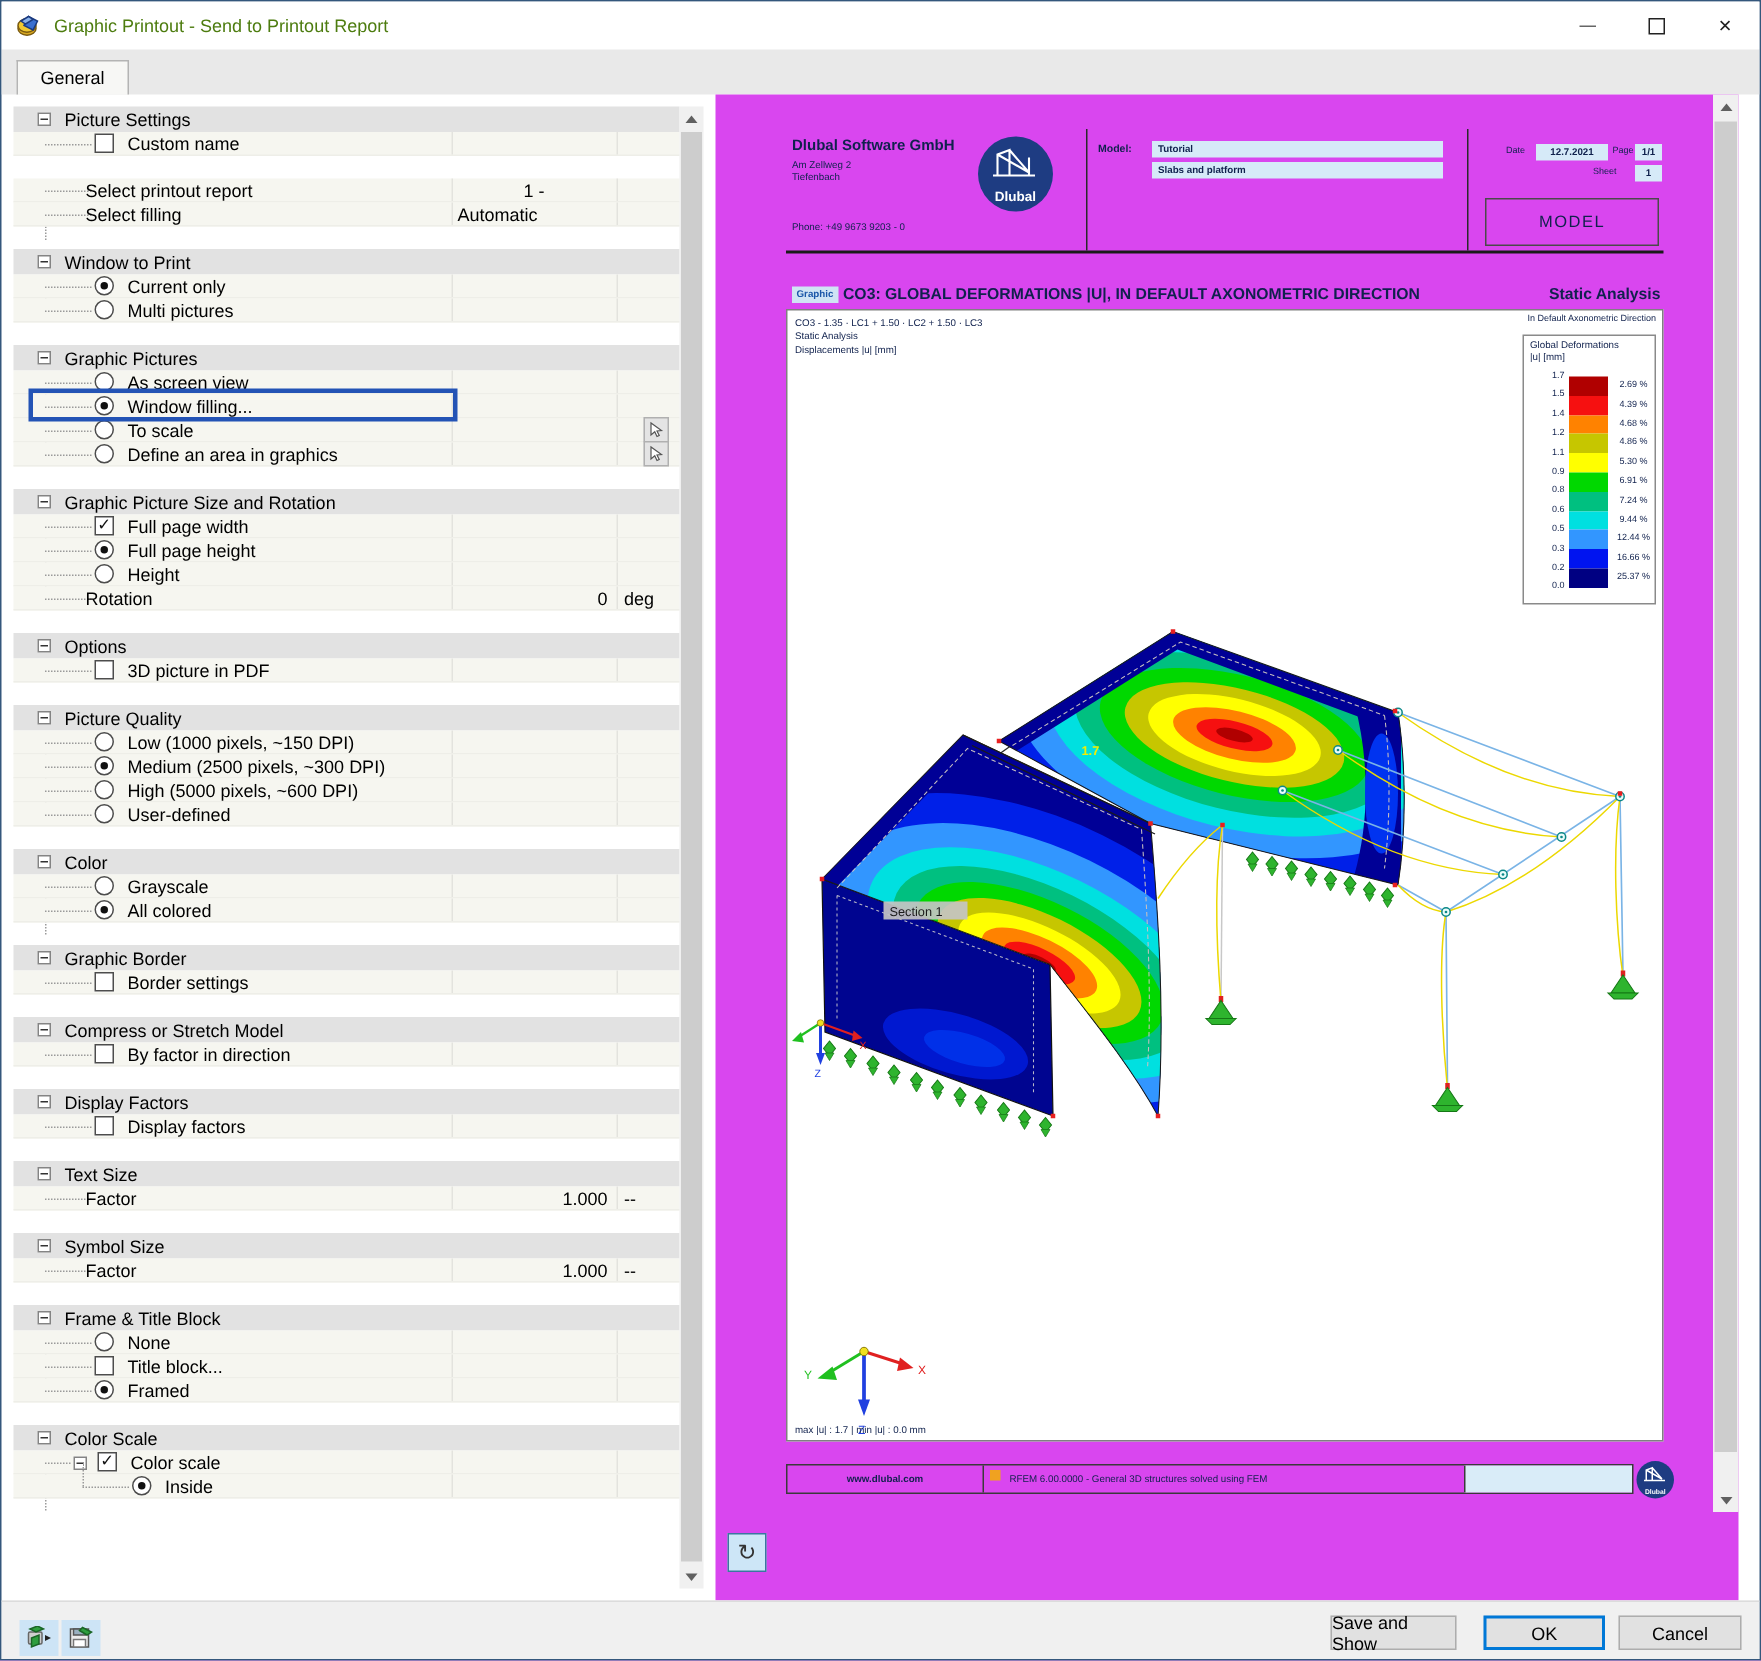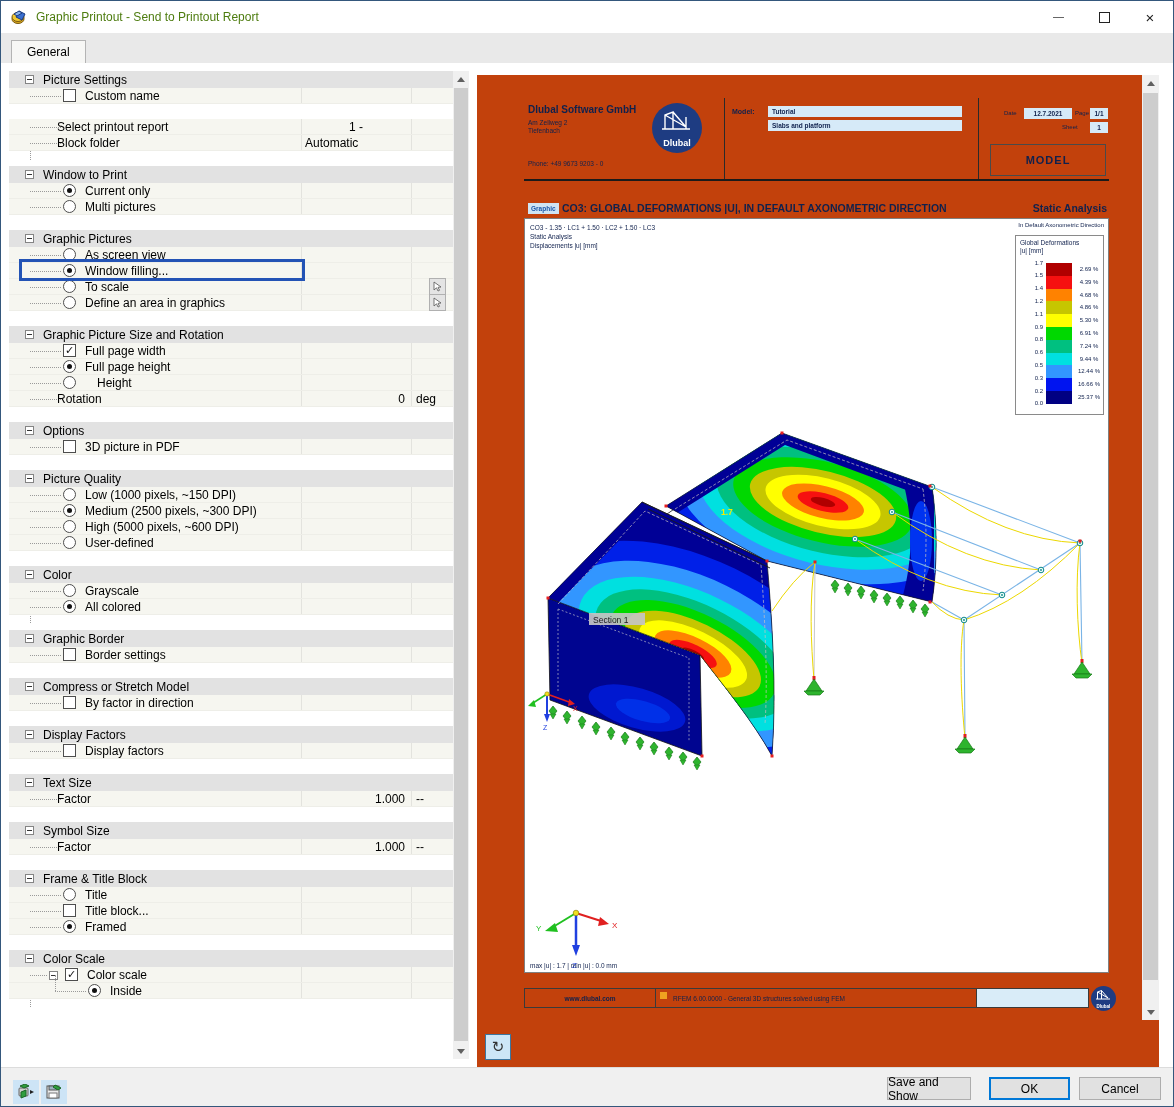--- a/index.html
+++ b/index.html
@@ -52,36 +52,36 @@
   
   .sb { position:absolute; background:#f0f0f0; }
   .sb-btn { position:absolute; left:0; right:0; height:16px; display:flex; align-items:center; justify-content:center; }
   .tri-up { width:0; height:0; border-left:4px solid transparent; border-right:4px solid transparent;
             border-bottom:5px solid #606060; }
   .tri-dn { width:0; height:0; border-left:4px solid transparent; border-right:4px solid transparent;
             border-top:5px solid #606060; }
   .sb-thumb { position:absolute; left:1px; right:1px; background:#cdcdcd; }
 
   
-  .preview { position:absolute; left:476px; top:62px; width:682px; height:1004px; background:#c2410c;margin-top:12px; }
+  .preview { position:absolute; left:476px; top:62px; width:682px; height:1004px; background:#d946ef; }
   .pg-header { position:absolute; left:47px; top:23px; width:585px; height:83px;
                border-bottom:2px solid #1a1a1a; font-family:"Liberation Sans",sans-serif; }
   .pg-header .vdiv { position:absolute; top:0; bottom:0; width:1px; background:#2a2a2a; }
   .co-name { position:absolute; left:4px; top:6px; font-size:10px; font-weight:bold; color:#10214d; }
   .co-line { position:absolute; left:4px; font-size:6.5px; color:#10214d; }
   .logo-circle { position:absolute; border-radius:50%; background:#1e3c82; overflow:hidden; }
   .logo-circle .logo-word { position:absolute; left:0; right:0; text-align:center; color:#fff; font-weight:bold; }
   .mdl-label { position:absolute; font-size:7px; font-weight:bold; color:#10214d; }
   .mdl-bar { position:absolute; left:244px; width:194px; height:11px; background:#d6eaf8;
              font-size:6.5px; font-weight:bold; color:#10214d; padding:2px 0 0 4px; }
   .hd-small { position:absolute; font-size:6px; color:#10214d; }
   .hd-box { position:absolute; background:#d6eaf8; height:11px; font-size:6.5px; font-weight:bold;
             color:#10214d; text-align:center; padding-top:2px; }
   .model-box { position:absolute; left:466px; top:46px; width:116px; height:32px; border:1px solid #4a4a4a;
-               display:flex; align-items:center; justify-content:center; font-size:11px; font-weight:bold;
+               display:flex; align-items:center; justify-content:center; font-size:11px; font-weight:normal;
                letter-spacing:1px; color:#10214d; }
   .g-titlerow { position:absolute; left:47px; top:126px; width:585px; height:16px; }
   .g-tag { position:absolute; left:4px; top:2px; background:#cfe4f4; color:#1a56a8; font-size:6.5px;
            font-weight:bold; padding:2px 3px; }
   .g-title { position:absolute; left:38px; top:1px; font-size:10.5px; font-weight:bold; color:#10214d; }
   .g-analysis { position:absolute; right:2px; top:1px; font-size:10.5px; font-weight:bold; color:#10214d; }
   .g-frame { position:absolute; left:47px; top:143px; width:585px; height:755px;
              border:1px solid #808080; background:#fff; overflow:hidden; }
   .info-block { position:absolute; left:5px; top:4px; font-size:6.5px; line-height:9px; color:#10214d; }
   .dir-note { position:absolute; right:4px; top:3px; font-size:6px; color:#10214d; }
@@ -166,21 +166,21 @@
         <div class="colline" style="left: 292px;"></div>
         <div class="colline" style="left: 402px;"></div>
         <span class="stub" style="left: 21px; width: 31px;"></span>
         <span class="row-label" style="left: 48px;">Select printout report</span>
         <span class="row-value" style="text-align: center;">1 -</span>
       </div>
       <div class="row">
         <div class="colline" style="left: 292px;"></div>
         <div class="colline" style="left: 402px;"></div>
         <span class="stub" style="left: 21px; width: 31px;"></span>
-        <span class="row-label" style="left: 48px;">Block folder</span>
+        <span class="row-label" style="left: 48px;">Select filling</span>
         <span class="row-value" style="text-align: left; padding-left: 4px;">Automatic</span>
       </div>
     </div>
     <div class="sec">
       <div class="sec-vline" style="top: 17px; height: 24px;"></div>
       <div class="sec-h">
         <span class="exp"></span>
         <span>Window to Print</span>
       </div>
       <div class="row">
@@ -262,21 +262,21 @@
         <div class="colline" style="left: 402px;"></div>
         <span class="stub" style="left: 21px; width: 31px;"></span>
         <span class="radio on" style="left: 54px;"></span>
         <span class="row-label" style="left: 76px;">Full page height</span>
       </div>
       <div class="row">
         <div class="colline" style="left: 292px;"></div>
         <div class="colline" style="left: 402px;"></div>
         <span class="stub" style="left: 21px; width: 31px;"></span>
         <span class="radio" style="left: 54px;"></span>
-        <span class="row-label" style="left: 88px;">Height</span>
+        <span class="row-label" style="left: 76px;">Height</span>
       </div>
       <div class="row">
         <div class="colline" style="left: 292px;"></div>
         <div class="colline" style="left: 402px;"></div>
         <span class="stub" style="left: 21px; width: 31px;"></span>
         <span class="row-label" style="left: 48px;">Rotation</span>
         <span class="row-value" style="text-align: right; padding-right: 6px;">0</span>
         <span class="row-unit">deg</span>
       </div>
     </div>
@@ -426,21 +426,21 @@
       <div class="sec-vline" style="top: 17px; height: 40px;"></div>
       <div class="sec-h">
         <span class="exp"></span>
         <span>Frame &amp; Title Block</span>
       </div>
       <div class="row">
         <div class="colline" style="left: 292px;"></div>
         <div class="colline" style="left: 402px;"></div>
         <span class="stub" style="left: 21px; width: 31px;"></span>
         <span class="radio" style="left: 54px;"></span>
-        <span class="row-label" style="left: 76px;">Title</span>
+        <span class="row-label" style="left: 76px;">None</span>
       </div>
       <div class="row">
         <div class="colline" style="left: 292px;"></div>
         <div class="colline" style="left: 402px;"></div>
         <span class="stub" style="left: 21px; width: 31px;"></span>
         <span class="checkbox" style="left: 54px;"></span>
         <span class="row-label" style="left: 76px;">Title block...</span>
       </div>
       <div class="row">
         <div class="colline" style="left: 292px;"></div>

